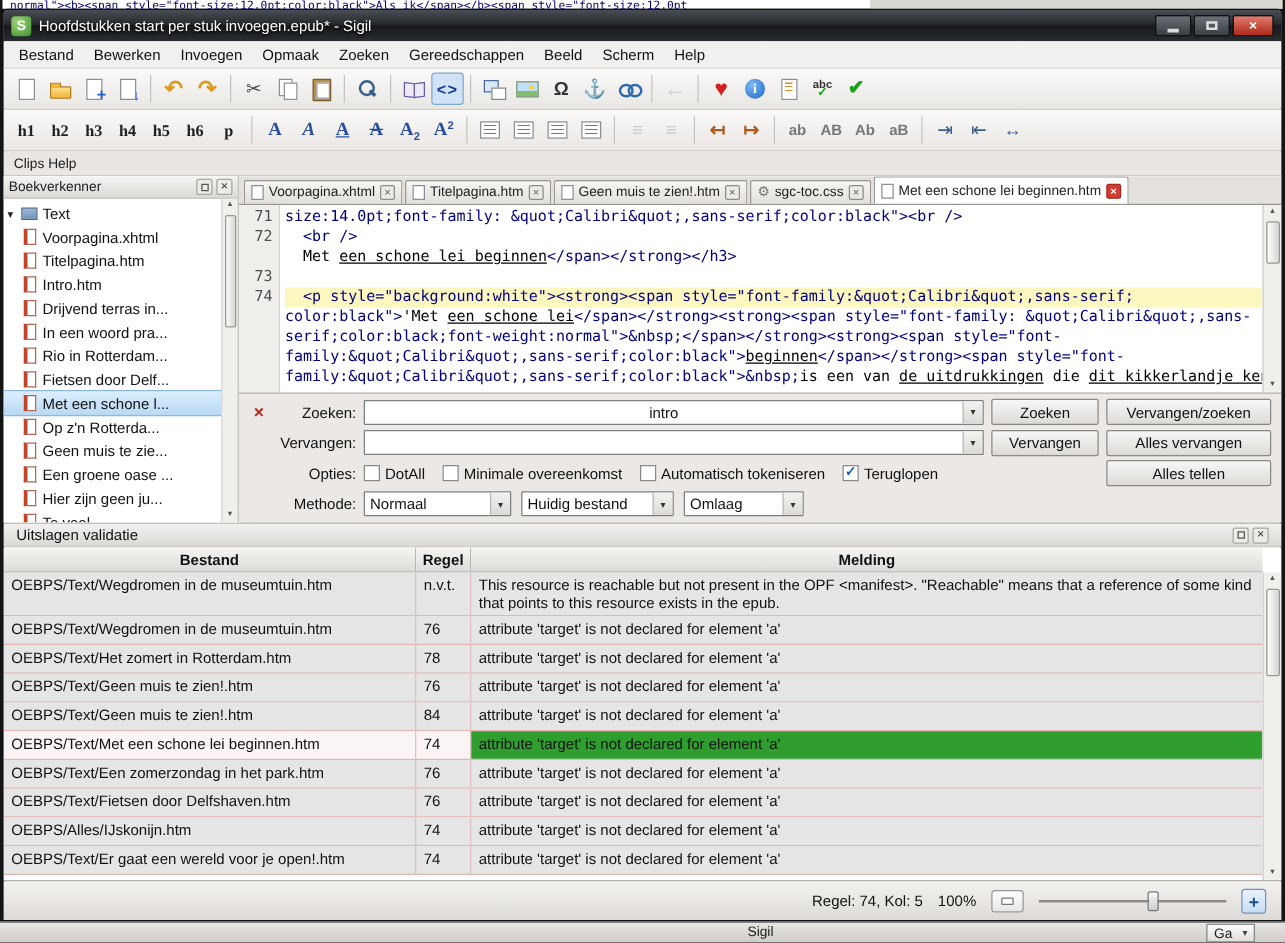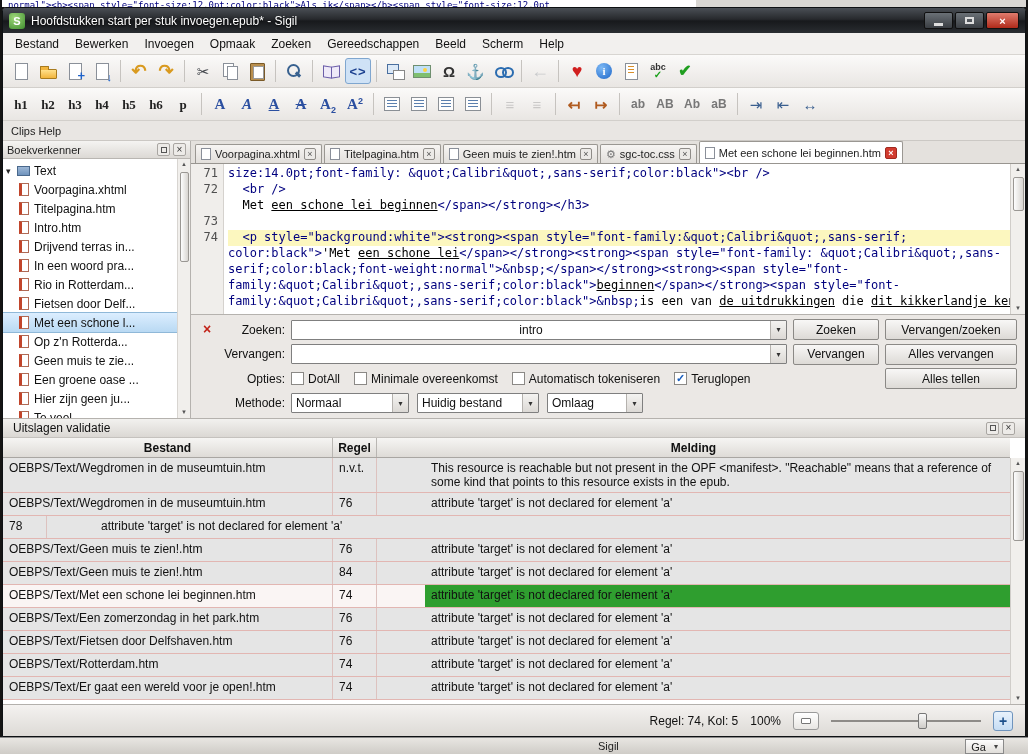--- a/index.html
+++ b/index.html
@@ -161,21 +161,21 @@
   .valtable { flex:1; position:relative; background:#fff; overflow:hidden; }
   .vhead { display:flex; height:20px; margin-right:15px; border-bottom:1px solid #a9a6a2; }
   .vh { display:flex; align-items:center; justify-content:center; font-weight:bold; font-size:12px; color:#111; border-right:1px solid #b9b6b2; background:linear-gradient(#f6f5f3,#dedbd7); }
   .vh.c1 { width:330px; flex:none; } .vh.c2 { width:44px; flex:none; } .vh.c3 { flex:1; border-right:none; }
   .vbody { position:absolute; top:20px; left:0; right:15px; bottom:0; overflow:hidden; }
   .vrow { display:flex; border-bottom:1px solid #e2b6b2; background:#e5e5e5; min-height:23px; }
   .vrow.sel { background:#faf5f4; }
   .vc { padding:3px 6px; font-size:12px; color:#111; }
   .vc.c1 { width:330px; flex:none; border-right:1px solid #ddc2bf; white-space:nowrap; overflow:hidden; }
   .vc.c2 { width:44px; flex:none; border-right:1px solid #ddc2bf; }
-  .vc.c3 { flex:1;margin-left:48px; }
+  .vc.c3 { flex:1; }
   .vc.c3.green { background:#2f9e2f; }
   .vscroll2 { position:absolute; top:20px; right:0; bottom:0; width:15px; background:#f1efec; border-left:1px solid #d0cdc9; display:flex; flex-direction:column; align-items:center; }
   .vthumb2 { width:11px; height:70px; background:linear-gradient(90deg,#fdfdfd,#d8d5d1); border:1px solid #9a9793; border-radius:2px; margin-top:2px; }
 
   
   .statusbar { height:32px; flex:none; display:flex; align-items:center; gap:12px; padding:0 12px; background:linear-gradient(#f4f2f0,#dddad6); border-top:1px solid #b3b0ac; font-size:12px; color:#111;text-align:center; }
   .sbspacer { flex:1; }
   .zoombtn { display:flex; align-items:center; justify-content:center; }
   .zoombtn.out { width:26px; height:18px; border:1px solid #9a9a9a; border-radius:3px; background:linear-gradient(#ffffff,#e8e6e3); }
   .zoomicon { width:10px; height:6px; border:1px solid #777; border-radius:1px; background:#fff; }
@@ -649,20 +649,21 @@
             <div class="vc c1">OEBPS/Text/Wegdromen in de museumtuin.htm</div>
             <div class="vc c2">n.v.t.</div>
             <div class="vc c3">This resource is reachable but not present in the OPF &lt;manifest&gt;. "Reachable" means that a reference of some kind that points to this resource exists in the epub.</div>
           </div>
           <div class="vrow">
             <div class="vc c1">OEBPS/Text/Wegdromen in  de museumtuin.htm</div>
             <div class="vc c2">76</div>
             <div class="vc c3">attribute 'target' is not declared for element 'a'</div>
           </div>
           <div class="vrow">
+            <div class="vc c1">OEBPS/Text/Het zomert in Rotterdam.htm</div>
             <div class="vc c2">78</div>
             <div class="vc c3">attribute 'target' is not declared for element 'a'</div>
           </div>
           <div class="vrow">
             <div class="vc c1">OEBPS/Text/Geen muis te zien!.htm</div>
             <div class="vc c2">76</div>
             <div class="vc c3">attribute 'target' is not declared for element 'a'</div>
           </div>
           <div class="vrow">
             <div class="vc c1">OEBPS/Text/Geen muis te zien!.htm</div>
@@ -678,21 +679,21 @@
             <div class="vc c1">OEBPS/Text/Een zomerzondag in het park.htm</div>
             <div class="vc c2">76</div>
             <div class="vc c3">attribute 'target' is not declared for element 'a'</div>
           </div>
           <div class="vrow">
             <div class="vc c1">OEBPS/Text/Fietsen door Delfshaven.htm</div>
             <div class="vc c2">76</div>
             <div class="vc c3">attribute 'target' is not declared for element 'a'</div>
           </div>
           <div class="vrow">
-            <div class="vc c1">OEBPS/Text/Rotterdam.htm</div>
+            <div class="vc c1">OEBPS/Alles/IJskonijn.htm</div>
             <div class="vc c2">74</div>
             <div class="vc c3">attribute 'target' is not declared for element 'a'</div>
           </div>
           <div class="vrow">
             <div class="vc c1">OEBPS/Text/Er gaat een wereld voor je open!.htm</div>
             <div class="vc c2">74</div>
             <div class="vc c3">attribute 'target' is not declared for element 'a'</div>
           </div>
         </div>
       <div class="vscroll2">

